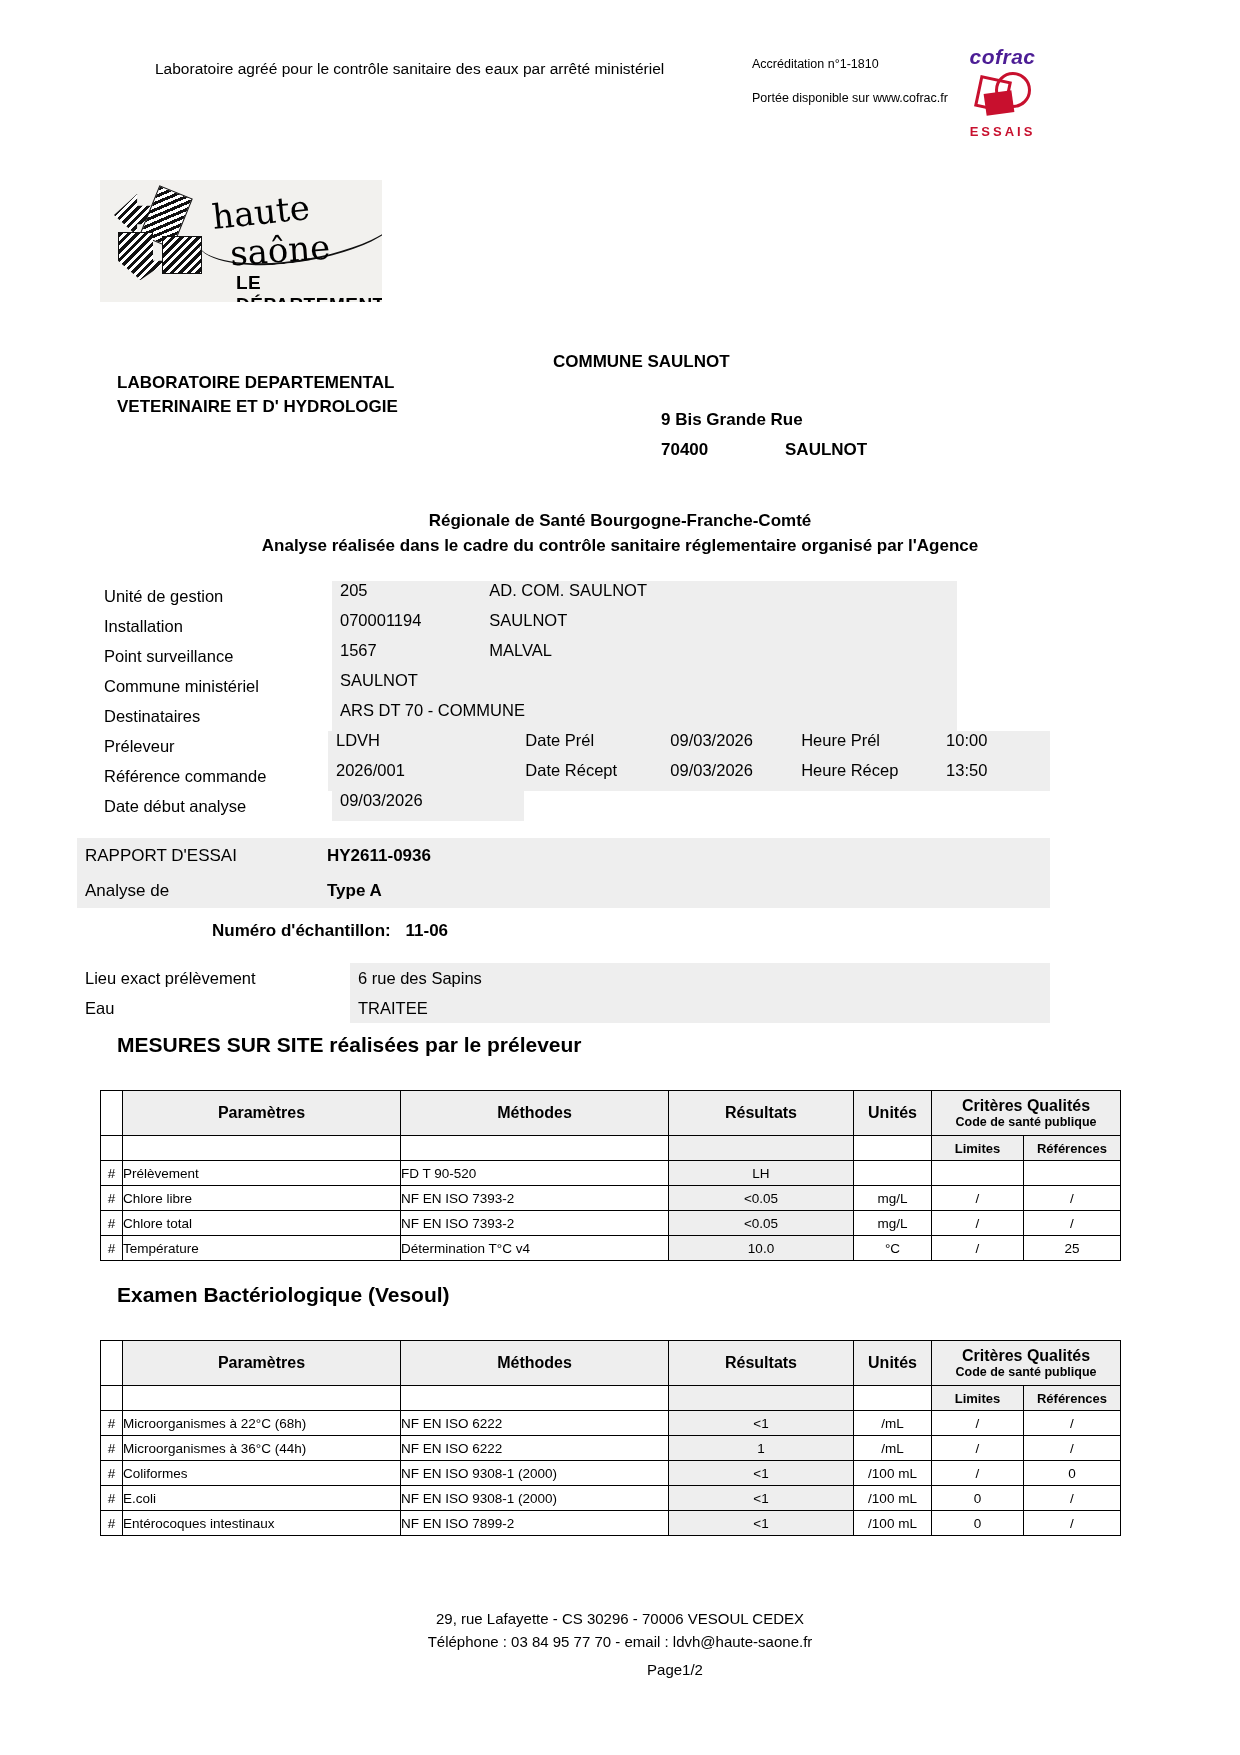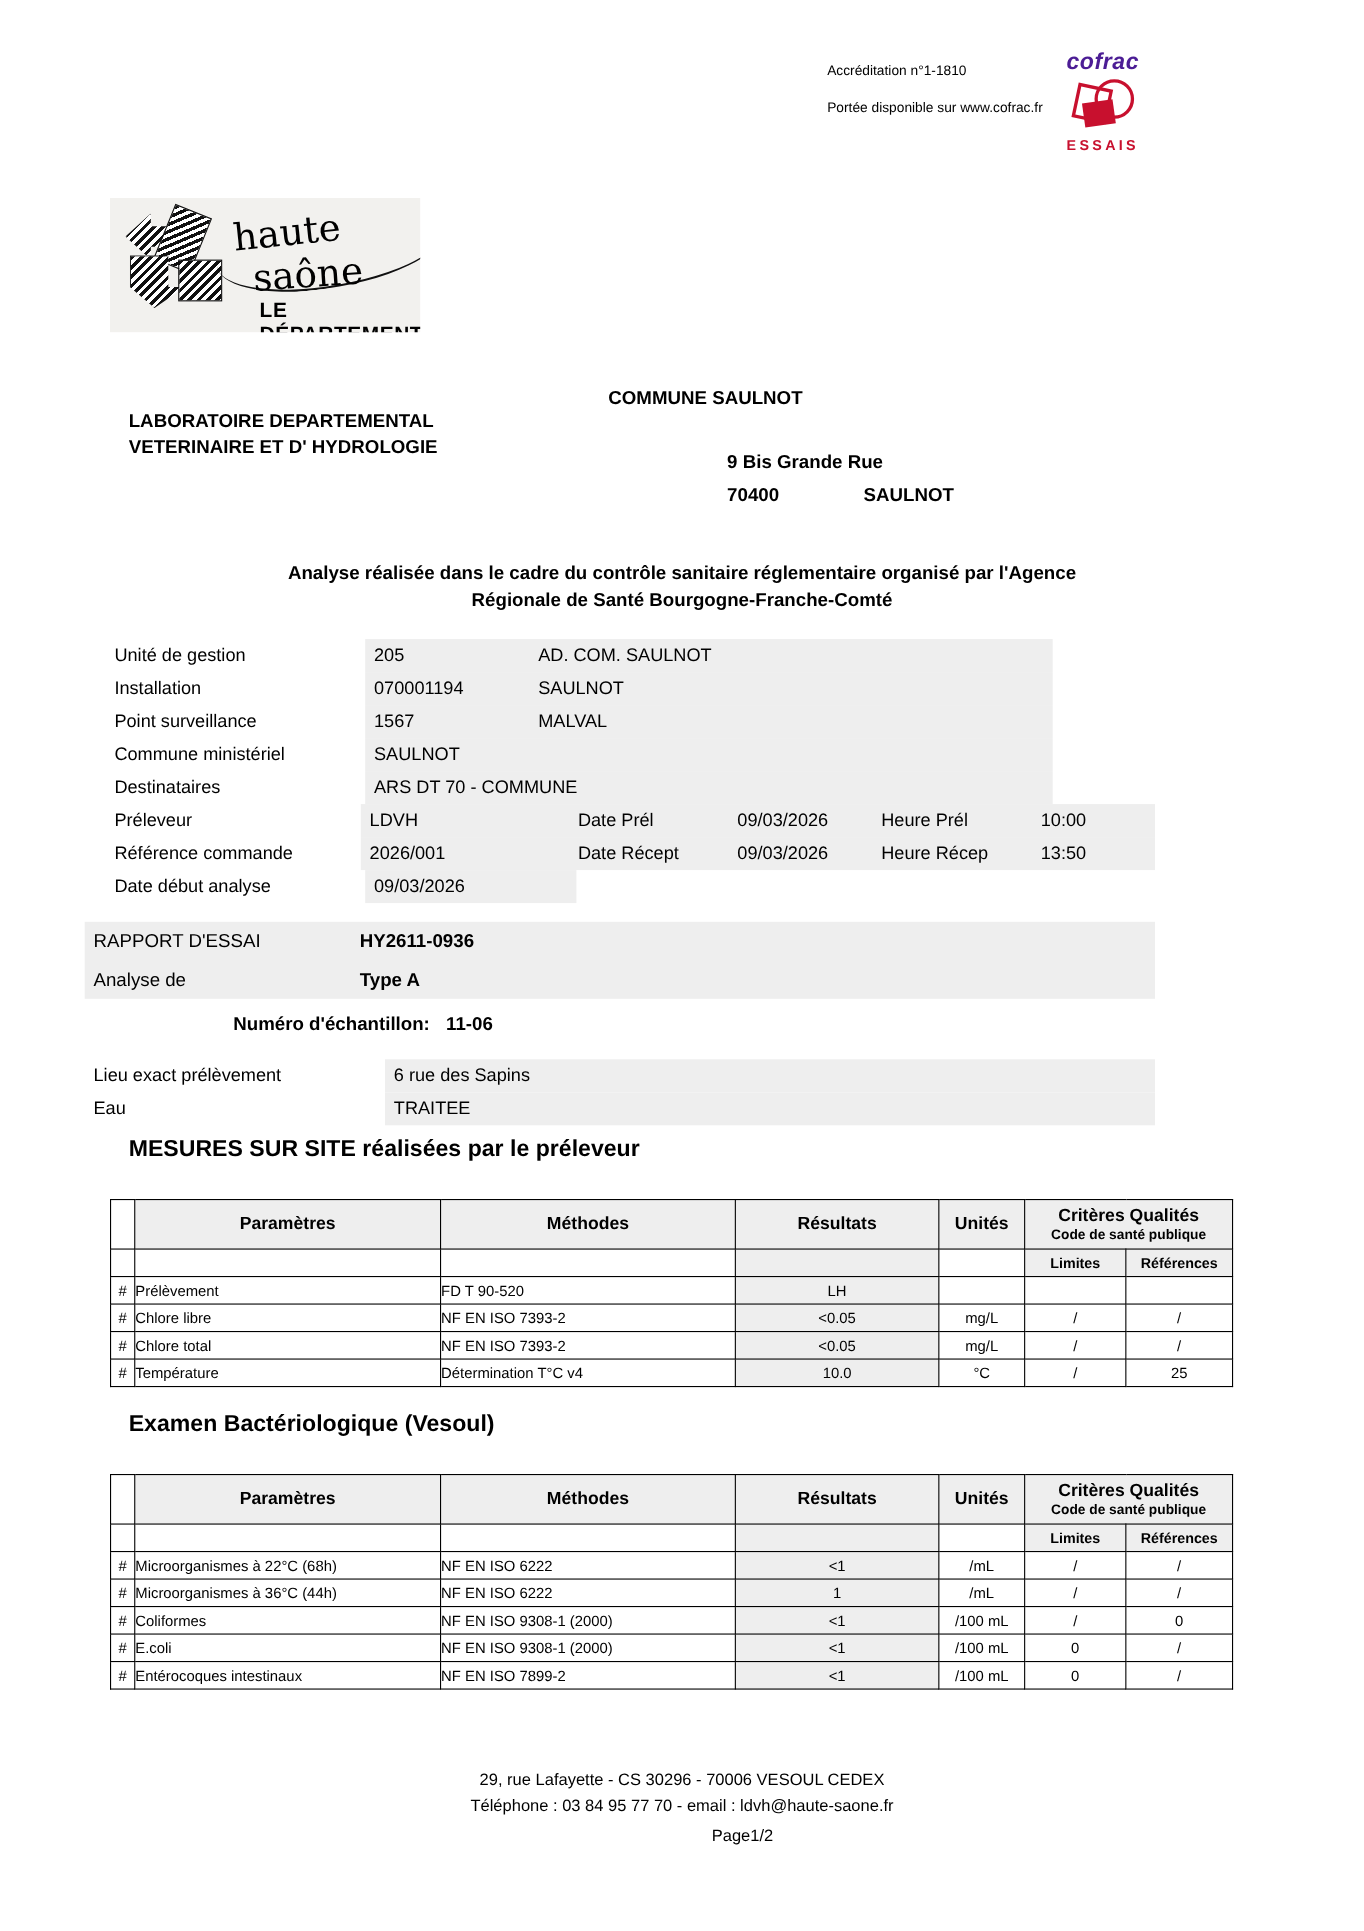--- a/index.html
+++ b/index.html
@@ -192,21 +192,21 @@
     left: 100px;
     width: 950px;
     font-size: 16.5px;
   }
   .info .row {
     display: flex;
     height: 30px;
     align-items: center;
   }
   .info .lbl { width: 228px; padding-left: 4px; }
-  .info .v-shade { background: #eeeeee; height: 30px; display: flex; align-items: center; }
+  .info .v-shade { background: #eeeeee; height: 30px; display: flex; }
   .info .c1 { width: 145px; padding-left: 8px; }
   .info .c2-wide { width: 480px; padding-left: 8px; }
   .info .c3 { width: 145px; padding-left: 8px; }
   .info .c4 { width: 130px; padding-left: 8px; }
   .info .c5 { width: 145px; padding-left: 8px; }
   .info .c6 { width: 110px; padding-left: 8px; }
 
   
   .rapport {
     position: absolute;
@@ -318,20 +318,21 @@
     padding-left: 110px;
     box-sizing: border-box;
   }
 </style>
 </head>
 <body>
 
 <div class="page">
 
   <div class="top-header">
+    <div class="accred-line">Laboratoire agréé pour le contrôle sanitaire des eaux par arrêté ministériel</div>
     <div class="accred-block">
       <div class="l1">Accréditation n°1-1810</div>
       <div class="l2">Portée disponible sur www.cofrac.fr</div>
     </div>
     <div class="cofrac">
       <div class="word">cofrac</div>
       <div class="mark">
         <div class="sq s1"></div>
         <div class="sq s2"></div>
         <div class="sq s3"></div>
@@ -359,22 +360,22 @@
   </div>
 
   <div class="commune-title">COMMUNE SAULNOT</div>
   <div class="commune-addr1">9 Bis Grande Rue</div>
   <div class="commune-addr2">
     <span>70400</span>
     <span class="city">SAULNOT</span>
   </div>
 
   <div class="intro">
+    <div>Régionale de Santé Bourgogne-Franche-Comté</div>
     <div>Analyse réalisée dans le cadre du contrôle sanitaire réglementaire organisé par l'Agence</div>
-    <div>Régionale de Santé Bourgogne-Franche-Comté</div>
   </div>
 
   <div class="info">
 
     <div class="row">
       <div class="lbl">Unité de gestion</div>
       <div class="v-shade" style="width:625px;">
         <div class="c1">205</div>
         <div class="c2-wide">AD. COM. SAULNOT</div>
       </div>

